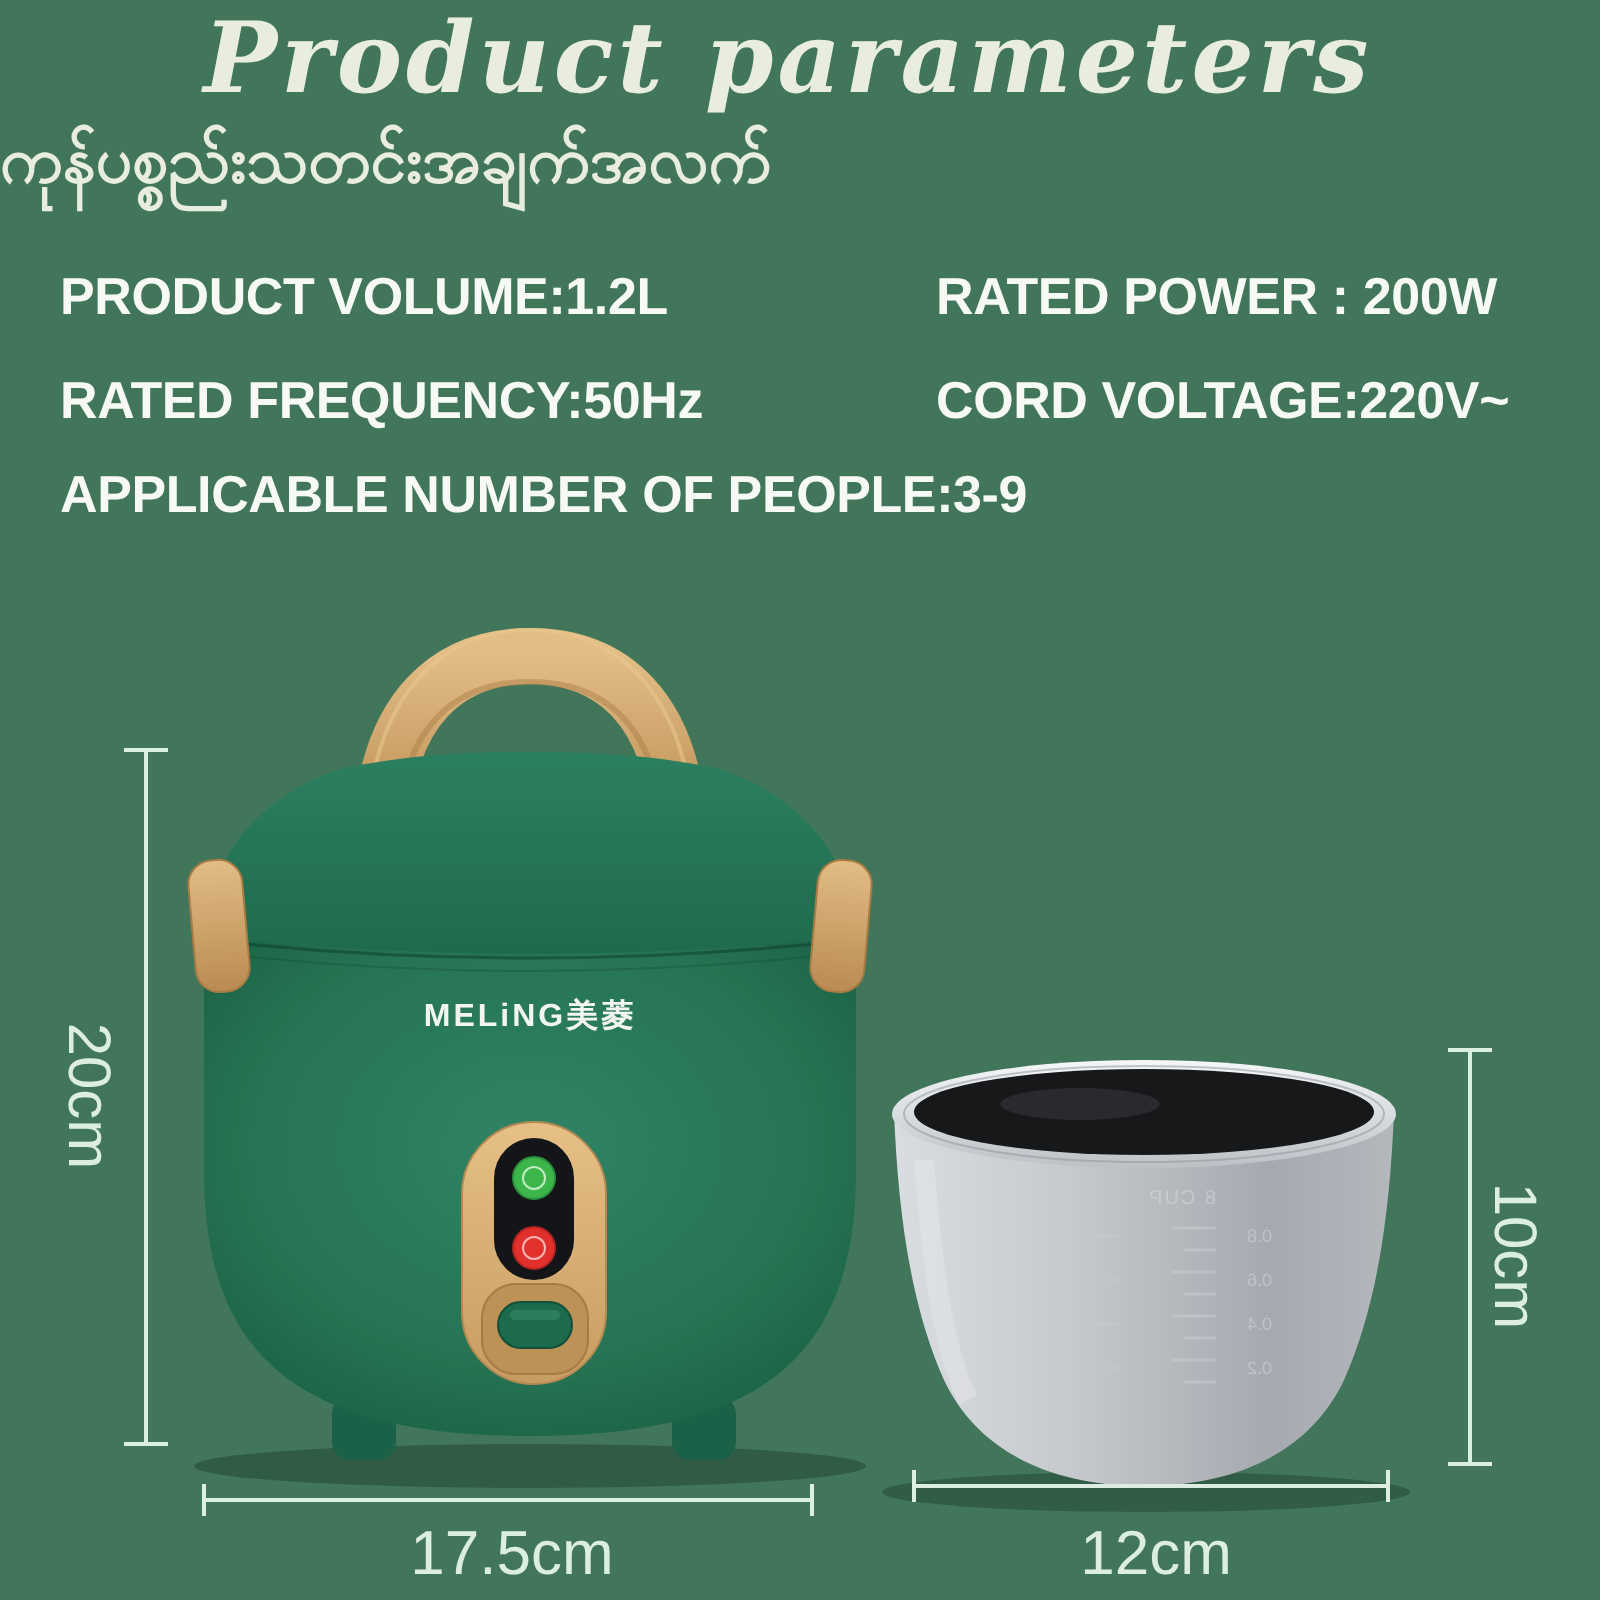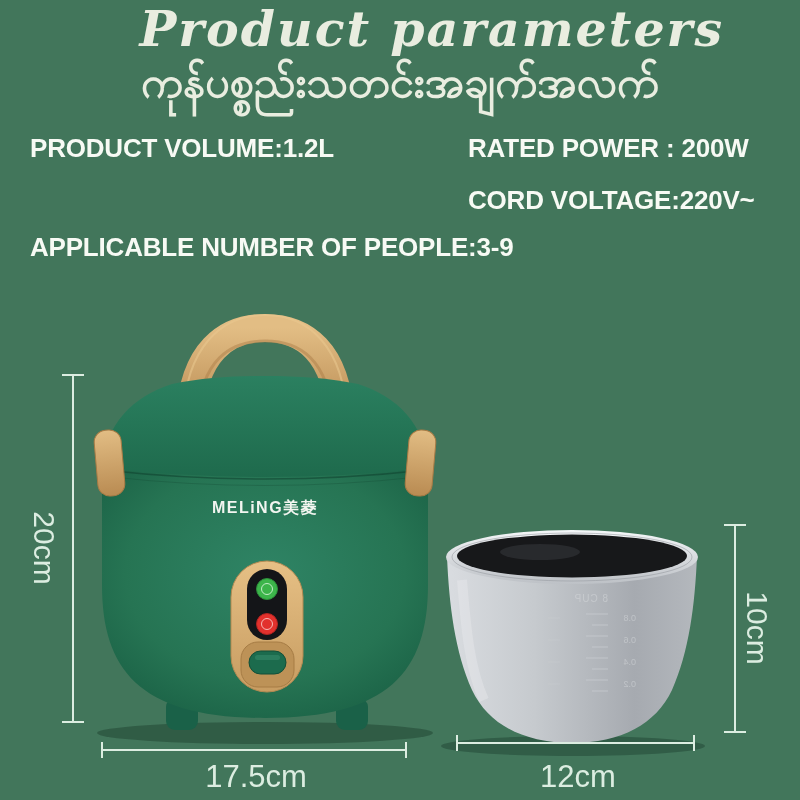--- a/index.html
+++ b/index.html
@@ -5,33 +5,33 @@
   html,body{margin:0;padding:0;}
   #stage{
     position:relative;
     width:800px;height:800px;
     overflow:hidden;
     background:var(--background,#42765B);
     font-family:"Liberation Sans",sans-serif;
   }
   .page-title{
     position:absolute;top:0;left:0;width:724px;height:58px;
-    text-align:right;
+    text-align:center;
     font-family:"DejaVu Serif",serif;
     font-style:italic;font-weight:bold;
     font-size:49px;line-height:58px;
     letter-spacing:2px;
     color:var(--title-text,#E9EDE0);
+    padding-left:32px;
   }
   .page-subtitle{
     position:absolute;top:57px;left:0;width:800px;
-    text-align:center;
-    font-family:Liberation Serif, serif;
+    font-family:Liberation Mono, monospace;
     font-weight:bold;
-    font-size:43px;line-height:52px;
+    font-size:32px;line-height:52px;
     color:var(--title-text,#F2F5EC);
   }
   .spec{
     position:absolute;
     font-weight:bold;
     font-size:26px;
     letter-spacing:-0.2px;
     white-space:nowrap;
     color:var(--spec-text,#F7FAF4);
     text-align:center;
@@ -43,20 +43,21 @@
 </style>
 </head>
 <body>
 <div id="stage">
 
   <div class="page-title">Product parameters</div>
   <div class="page-subtitle">ကုန်ပစ္စည်းသတင်းအချက်အလက်</div>
 
   <div class="spec r1 cl">PRODUCT VOLUME:1.2L</div>
   <div class="spec r1 cr">RATED POWER : 200W</div>
+  <div class="spec r2 cl">RATED FREQUENCY:50Hz</div>
   <div class="spec r2 cr">CORD VOLTAGE:220V~</div>
   <div class="spec r3 cl">APPLICABLE NUMBER OF PEOPLE:3-9</div>
 
   <svg id="figure-svg" viewBox="0 0 800 500">
     <defs>
       <radialGradient id="gBody" cx="0.5" cy="0.42" r="0.78">
         <stop offset="0" stop-color="#2F8465"></stop>
         <stop offset="0.55" stop-color="#267453"></stop>
         <stop offset="1" stop-color="#14573E"></stop>
       </radialGradient>

